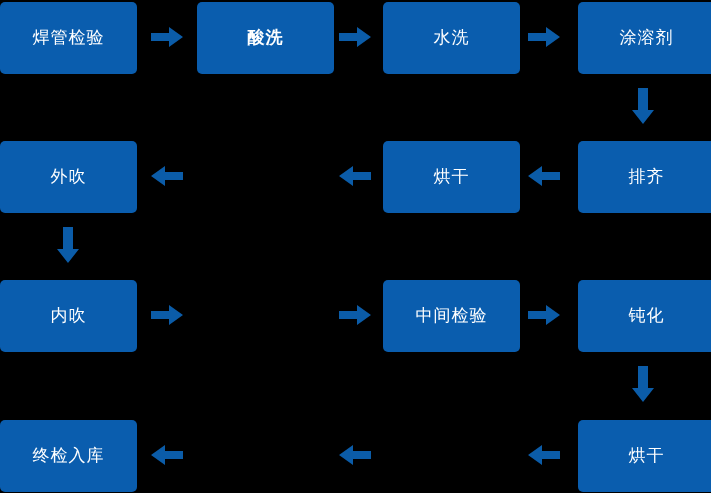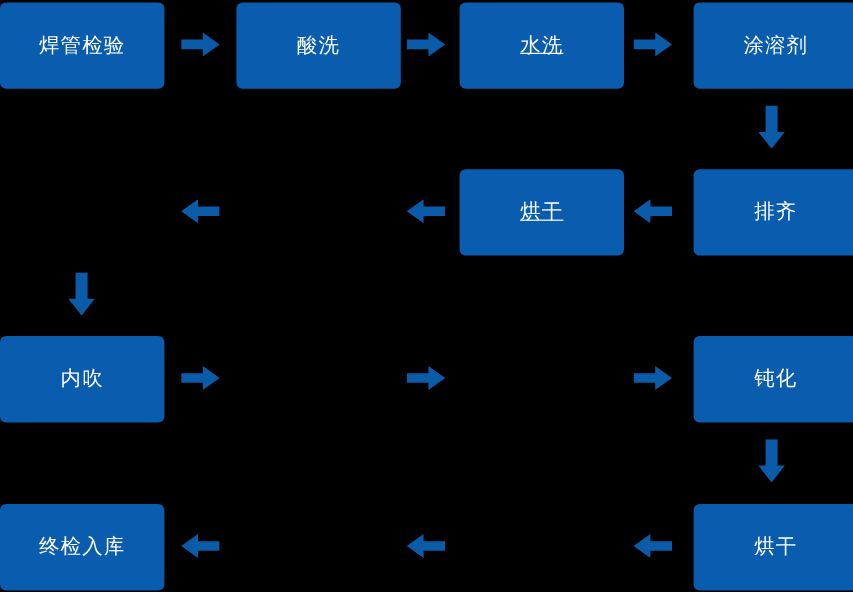--- a/index.html
+++ b/index.html
@@ -31,22 +31,22 @@
     display: flex;
     align-items: center;
     justify-content: center;
     box-sizing: border-box;
     text-align: center;
     line-height: 1.2;
     user-select: none;
   }
   
   .c1 { left: 0px; }
-  .c2 { left: 197px; }
-  .c3 { left: 383px; text-decoration: underline; }
+  .c2 { left: 197px; font-weight: bold; }
+  .c3 { left: 383px; }
   .c4 { left: 578px; }
   
   .r1 { top: 2px; }
   .r2 { top: 141px; }
   .r3 { top: 280px; text-align: right; }
   .r4 { top: 420px; }
 
   .arrow {
     position: absolute;
     color: #0B5CA8;
@@ -124,39 +124,45 @@
   <div class="arrow h-gap23 h-r2">
     <svg width="32" height="20" viewBox="0 0 32 20">
         <path d="M32 6 H14 V0 L0 10 L14 20 V14 H32 Z" fill="#0B5CA8"></path>
       </svg>
   </div>
   <div class="arrow h-gap12 h-r2">
     <svg width="32" height="20" viewBox="0 0 32 20">
         <path d="M32 6 H14 V0 L0 10 L14 20 V14 H32 Z" fill="#0B5CA8"></path>
       </svg>
   </div>
+  <div class="node c1 r2">
+    <span>外吹</span>
+  </div>
 
   <div class="arrow v-col1 v-gap23">
     <svg width="22" height="36" viewBox="0 0 22 36">
         <path d="M6 0 H16 V22 H22 L11 36 L0 22 H6 Z" fill="#0B5CA8"></path>
       </svg>
   </div>
 
   <div class="node c1 r3">
     <span>内吹</span>
   </div>
   <div class="arrow h-gap12 h-r3">
     <svg width="32" height="20" viewBox="0 0 32 20">
         <path d="M0 6 H18 V0 L32 10 L18 20 V14 H0 Z" fill="#0B5CA8"></path>
       </svg>
   </div>
   <div class="arrow h-gap23 h-r3">
     <svg width="32" height="20" viewBox="0 0 32 20">
         <path d="M0 6 H18 V0 L32 10 L18 20 V14 H0 Z" fill="#0B5CA8"></path>
       </svg>
+  </div>
+  <div class="node c3 r3">
+    <span>中间检验</span>
   </div>
   <div class="arrow h-gap34 h-r3">
     <svg width="32" height="20" viewBox="0 0 32 20">
         <path d="M0 6 H18 V0 L32 10 L18 20 V14 H0 Z" fill="#0B5CA8"></path>
       </svg>
   </div>
   <div class="node c4 r3">
     <span>钝化</span>
   </div>
 

